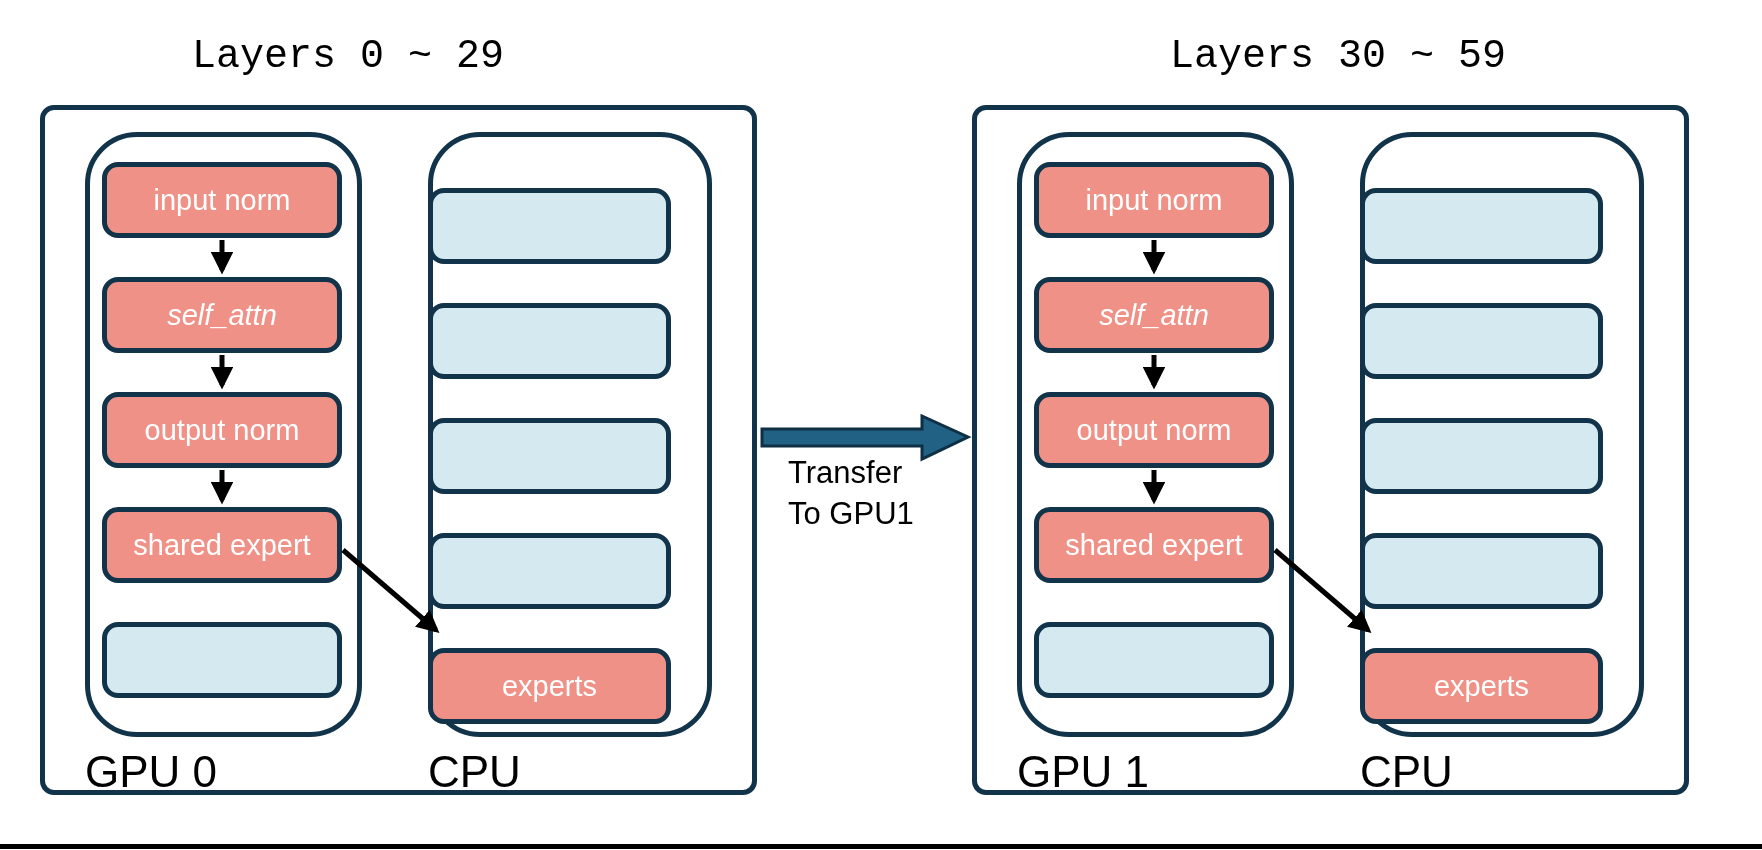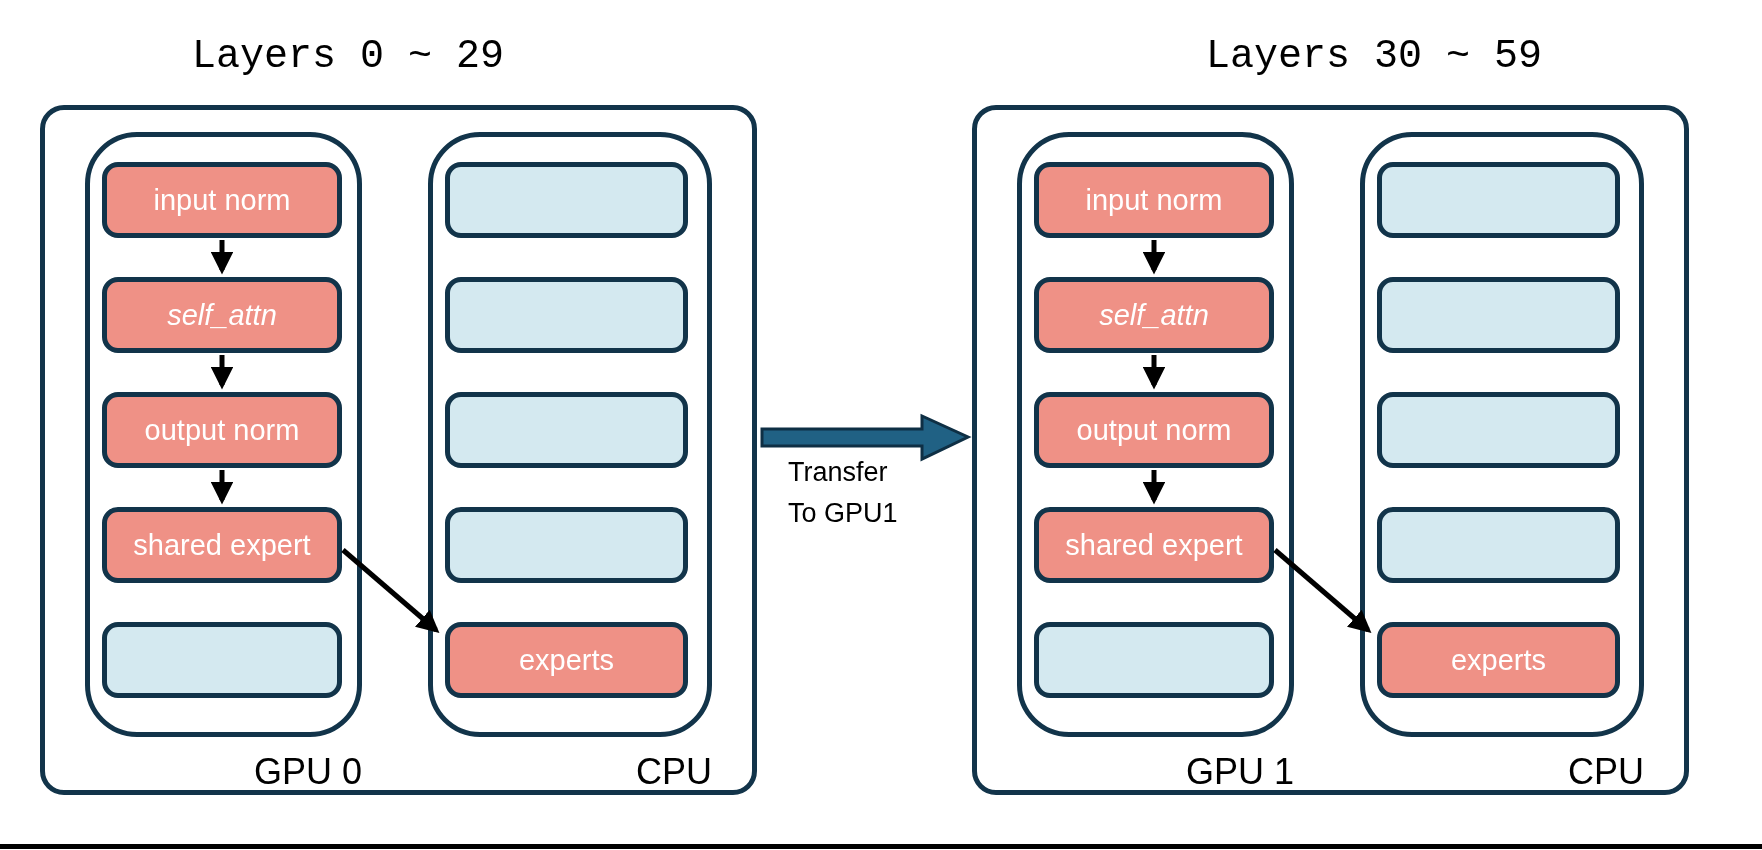--- a/index.html
+++ b/index.html
@@ -16,62 +16,62 @@
   #canvas{
     position:relative;width:1762px;height:850px;background:#ffffff;
     font-family:"Liberation Sans", sans-serif;overflow:hidden;
   }
   .group-title{
     position:absolute;top:34px;width:500px;text-align:center;
     font-size:40px;line-height:46px;color:var(--label-text);font-family:Liberation Mono, monospace;
   }
   .group-outer{
     position:absolute;top:105px;width:707px;height:680px;
-    border:5px solid var(--outline);border-radius:24px;background:#fff;
+    border:5px solid var(--outline);border-radius:14px;background:#fff;
   }
   .column{
     position:absolute;top:22px;height:595px;
     border:5px solid var(--outline);border-radius:52px;background:#fff;
   }
   .col-gpu{left:40px;width:267px;}
   .col-cpu{left:383px;width:274px;}
   .block{
     position:absolute;height:66px;border:5px solid var(--outline);
     border-radius:16px;display:flex;align-items:center;justify-content:center;
     font-size:29px;color:var(--text-on-module);
   }
   .block.hot{background:var(--module-fill);}
   .block.cold{background:var(--empty-fill);}
   .gpu-block{left:57px;width:230px;}
-  .cpu-block{left:400px;width:233px;}
+  .cpu-block{left:383px;width:233px;margin-top:26px;}
   .r0{top:52px;}.r1{top:167px;font-style:italic;}.r2{top:282px;}.r3{top:397px;text-align:center;}.r4{top:512px;}
   .col-label{
-    position:absolute;top:640px;text-align:right;
-    font-size:36px;line-height:44px;color:var(--label-text);
+    position:absolute;top:640px;text-align:left;
+    font-size:44px;line-height:44px;color:var(--label-text);
   }
   .lbl-gpu{left:40px;width:277px;}
   .lbl-cpu{left:383px;width:284px;}
   #arrow-layer{position:absolute;left:0;top:0;pointer-events:none;}
   .transfer-label{
     position:absolute;left:788px;top:452px;width:180px;
-    font-size:27px;line-height:41px;color:var(--label-text);
+    font-size:31px;line-height:41px;color:var(--label-text);
   }
   .transfer-label span{display:block;}
   #bottom-rule{
     position:absolute;left:0;top:844px;width:1762px;height:5px;
     background:var(--rule);
   }
 </style>
 </head>
 <body>
 
 <div id="canvas">
 
   <div class="group-title" style="left:98px">Layers 0 ~ 29</div>
-  <div class="group-title" style="left:1124px">Layers 30 ~ 59</div>
+  <div class="group-title" style="left:1088px">Layers 30 ~ 59</div>
 
   <div class="group-outer" style="left:40px">
     <div class="column col-gpu"></div>
     <div class="column col-cpu"></div>
 
     <div class="block hot  gpu-block r0">input norm</div>
     <div class="block hot  gpu-block r1">self_attn</div>
     <div class="block hot  gpu-block r2">output norm</div>
     <div class="block hot  gpu-block r3">shared expert</div>
     <div class="block cold gpu-block r4"></div>

